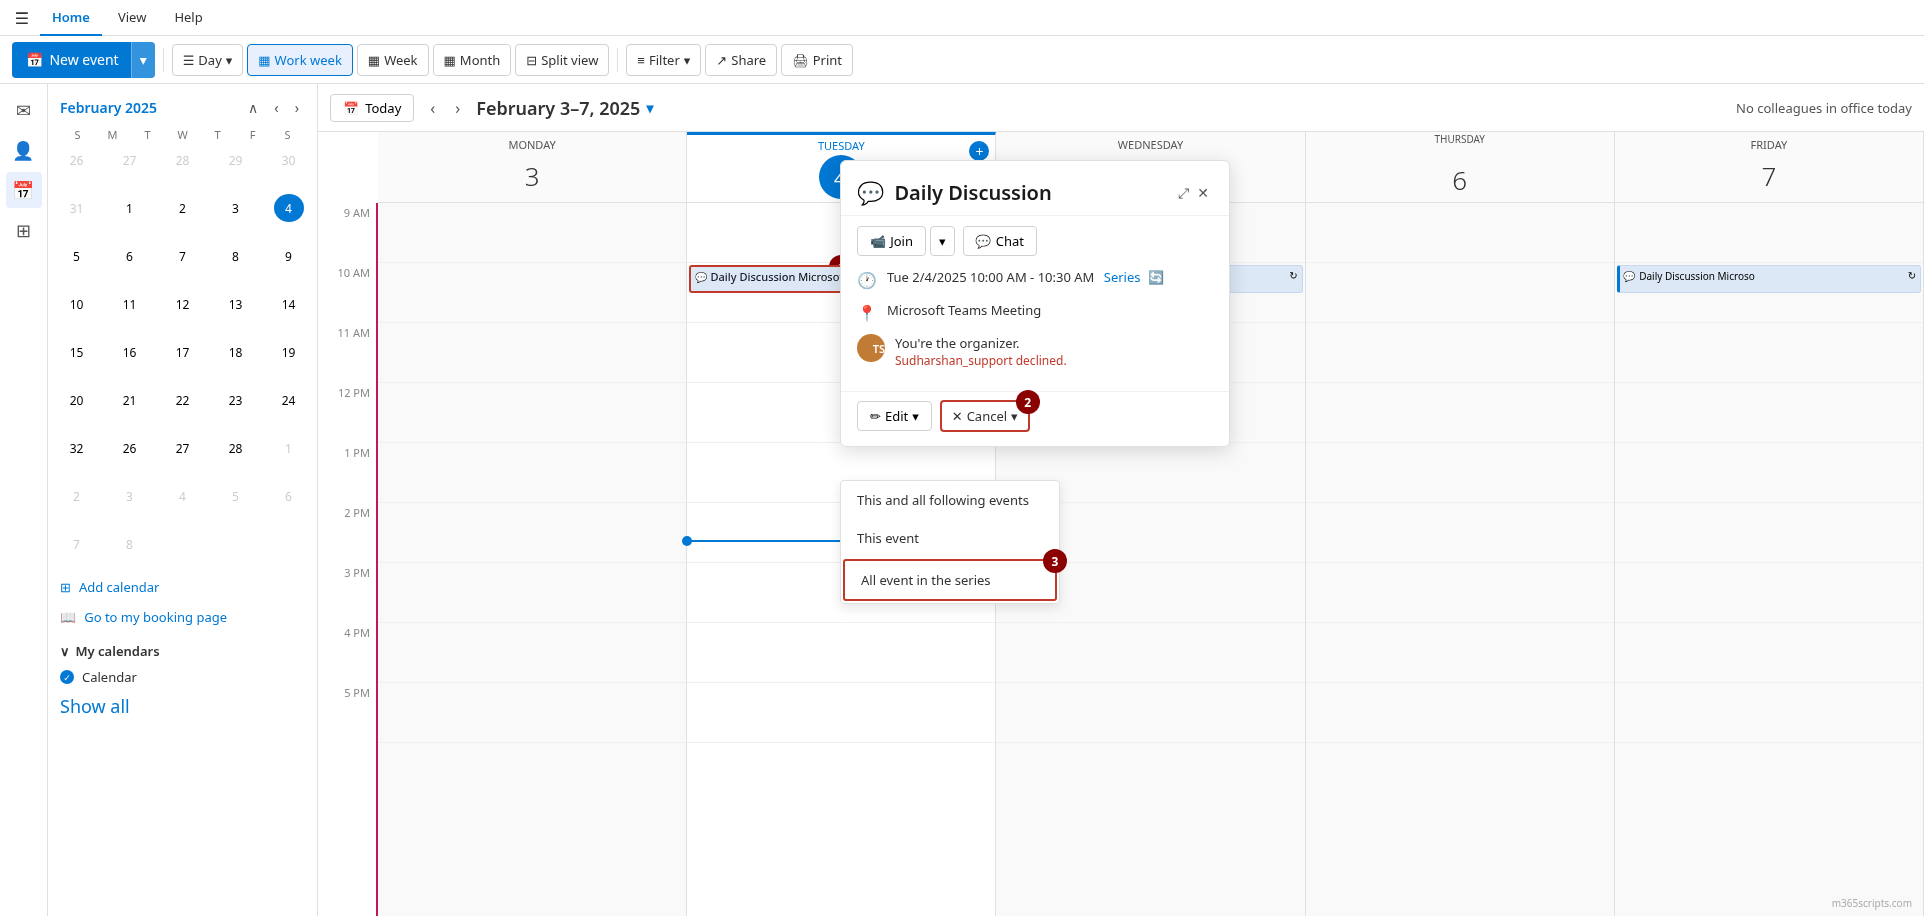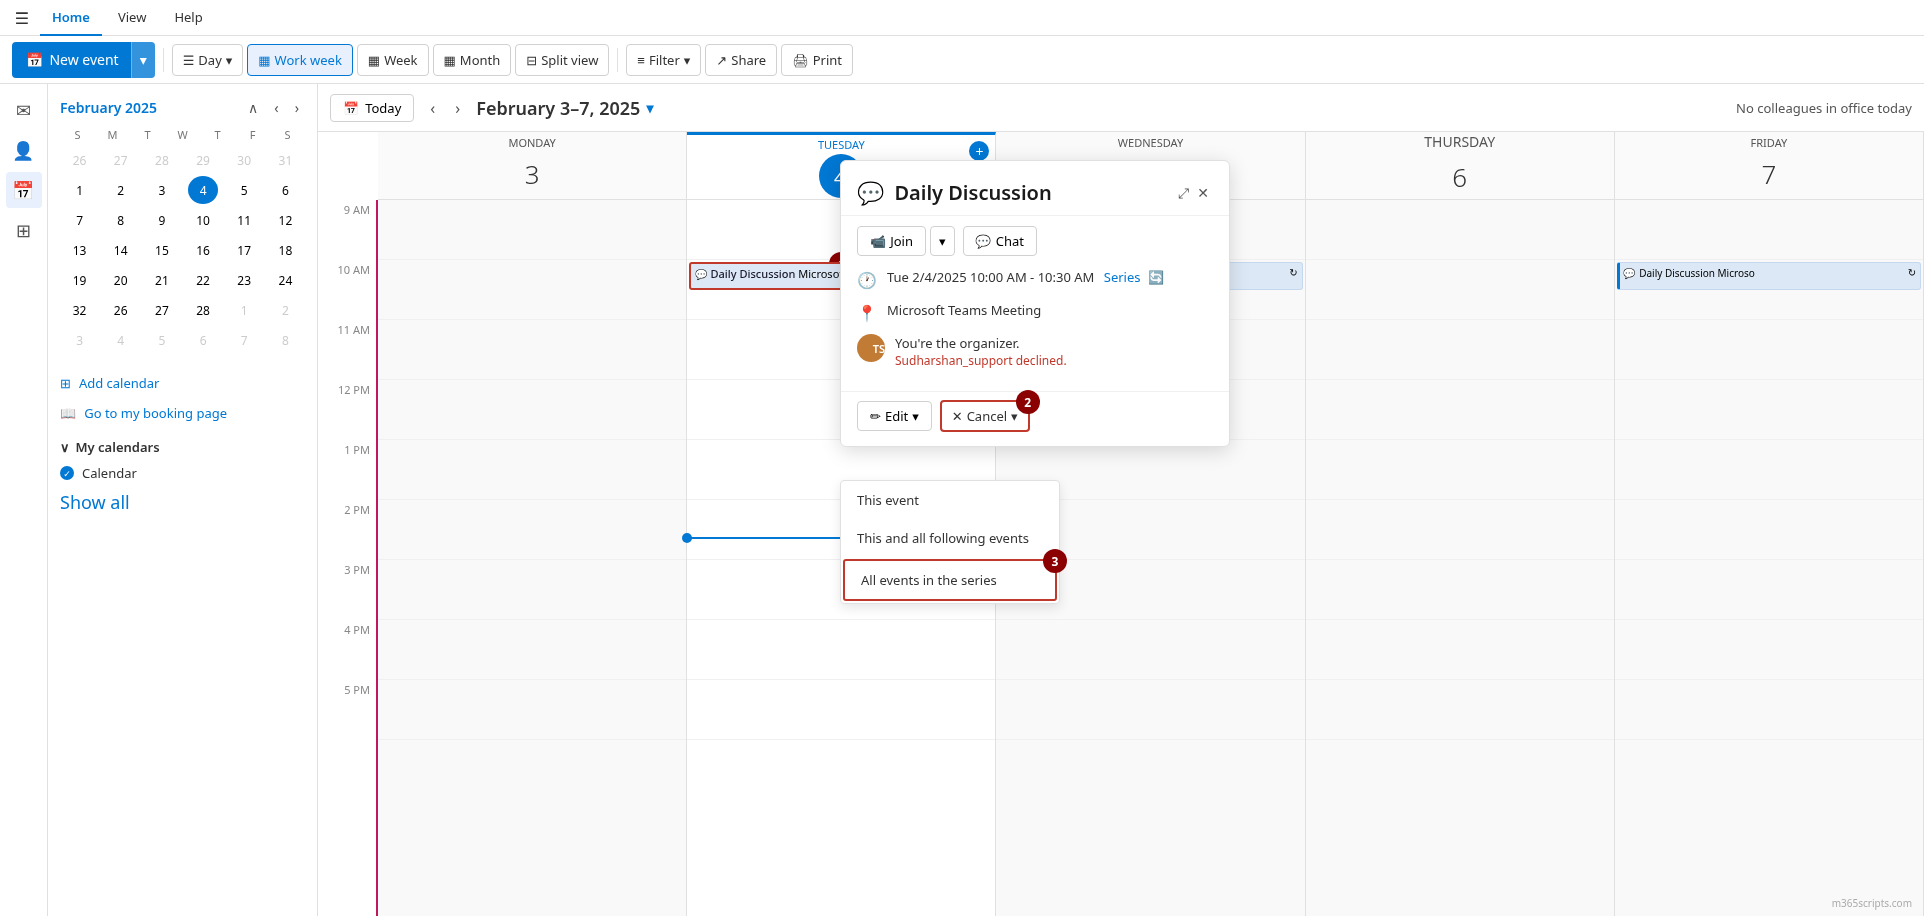--- a/index.html
+++ b/index.html
@@ -28,21 +28,21 @@
     .sidebar-icon.active { background: #e8f0fe; color: #0078d4; }
 
     
     .mini-calendar-panel { width: 270px; background: #fff; border-right: 1px solid #e0e0e0; padding: 12px; overflow-y: auto; }
     .mini-cal-header { display: flex; align-items: center; justify-content: space-between; margin-bottom: 8px; }
     .mini-cal-title { font-weight: 600; font-size: 14px; color: #0078d4; }
     .mini-cal-nav { display: flex; gap: 4px; }
     .mini-cal-nav button { background: none; border: none; cursor: pointer; color: #555; font-size: 14px; padding: 2px 6px; border-radius: 3px; }
     .mini-cal-grid { width: 100%; }
     .mini-cal-grid .day-headers { display: grid; grid-template-columns: repeat(7, 1fr); text-align: center; font-size: 11px; color: #777; margin-bottom: 4px; }
-    .mini-cal-grid .days { display: grid; grid-template-columns: repeat(6, 1fr); gap: 2px; }
+    .mini-cal-grid .days { display: grid; grid-template-columns: repeat(5, 1fr); gap: 20px; }
     .mini-cal-day { width: 30px; height: 28px; display: flex; align-items: center; justify-content: center; font-size: 12px; cursor: pointer; border-radius: 50%; margin: auto; }
     .mini-cal-day.other-month { color: #ccc; }
     .mini-cal-day.today { background: #0078d4; color: #fff; border-radius: 50%; }
 
     .mini-panel-links { margin-top: 16px; display: flex; flex-direction: column; gap: 4px; }
     .mini-panel-link { display: flex; align-items: center; gap: 8px; color: #0078d4; font-size: 13px; cursor: pointer; padding: 4px 0; }
 
     .mini-panel-section { margin-top: 12px; }
     .mini-panel-section-header { display: flex; align-items: center; gap: 6px; font-size: 13px; font-weight: 600; color: #333; margin-bottom: 4px; cursor: pointer; }
     .mini-panel-calendar-item { display: flex; align-items: center; gap: 8px; font-size: 13px; color: #333; padding: 4px 0; }
@@ -300,21 +300,21 @@
             <div class="day-name" style="font-size:11px;color:#0078d4;margin-bottom:2px;">Tuesday</div>
             <div class="day-num today" style="font-size:26px;font-weight:300;">4</div>
             <div style="position:absolute;top:6px;right:6px;width:20px;height:20px;background:#0078d4;border-radius:50%;color:#fff;display:flex;align-items:center;justify-content:center;font-size:14px;cursor:pointer;">+</div>
           </div>
 
           <div class="day-header" style="flex:1; border-right:1px solid #e0e0e0; background:#fafafa;">
             <div class="day-name" style="font-size:11px;color:#555;margin-bottom:2px;">Wednesday</div>
             <div class="day-num" style="font-size:26px;font-weight:300;color:#333;">5</div>
           </div>
           <div class="day-header" style="flex:1; border-right:1px solid #e0e0e0; background:#fafafa;">
-            <div class="day-name" style="font-size:14px;color:#555;margin-bottom:4px;">Thursday</div>
+            <div class="day-name" style="font-size:10px;color:#555;margin-bottom:12px;">Thursday</div>
             <div class="day-num" style="font-size:26px;font-weight:300;color:#333;">6</div>
           </div>
 
           <div class="day-header" style="flex:1; background:#fafafa;">
             <div class="day-name" style="font-size:11px;color:#555;margin-bottom:2px;">Friday</div>
             <div class="day-num" style="font-size:26px;font-weight:300;color:#333;">7</div>
           </div>
         </div>
 
         <div style="display:flex; flex:1; overflow-y:auto;">
@@ -482,23 +482,23 @@
         <span>✕</span>
         <span>Cancel</span>
         <span>▾</span>
 
         <div class="circle-badge" style="top:-12px;right:-12px;position:absolute;">2</div>
       </button>
     </div>
   </div>
 
   <div class="cancel-dropdown">
+    <div class="cancel-option">This and all following events</div>
     <div class="cancel-option">This event</div>
-    <div class="cancel-option">This and all following events</div>
     <div class="cancel-option highlighted" style="position:relative;">
-      <span>All events in the series</span>
+      <span>All event in the series</span>
       
       <div class="circle-badge" style="top:-12px;right:-12px;position:absolute;">3</div>
     </div>
   </div>
 </div>
 
 <div class="watermark">m365scripts.com</div>
 
 </body></html>

